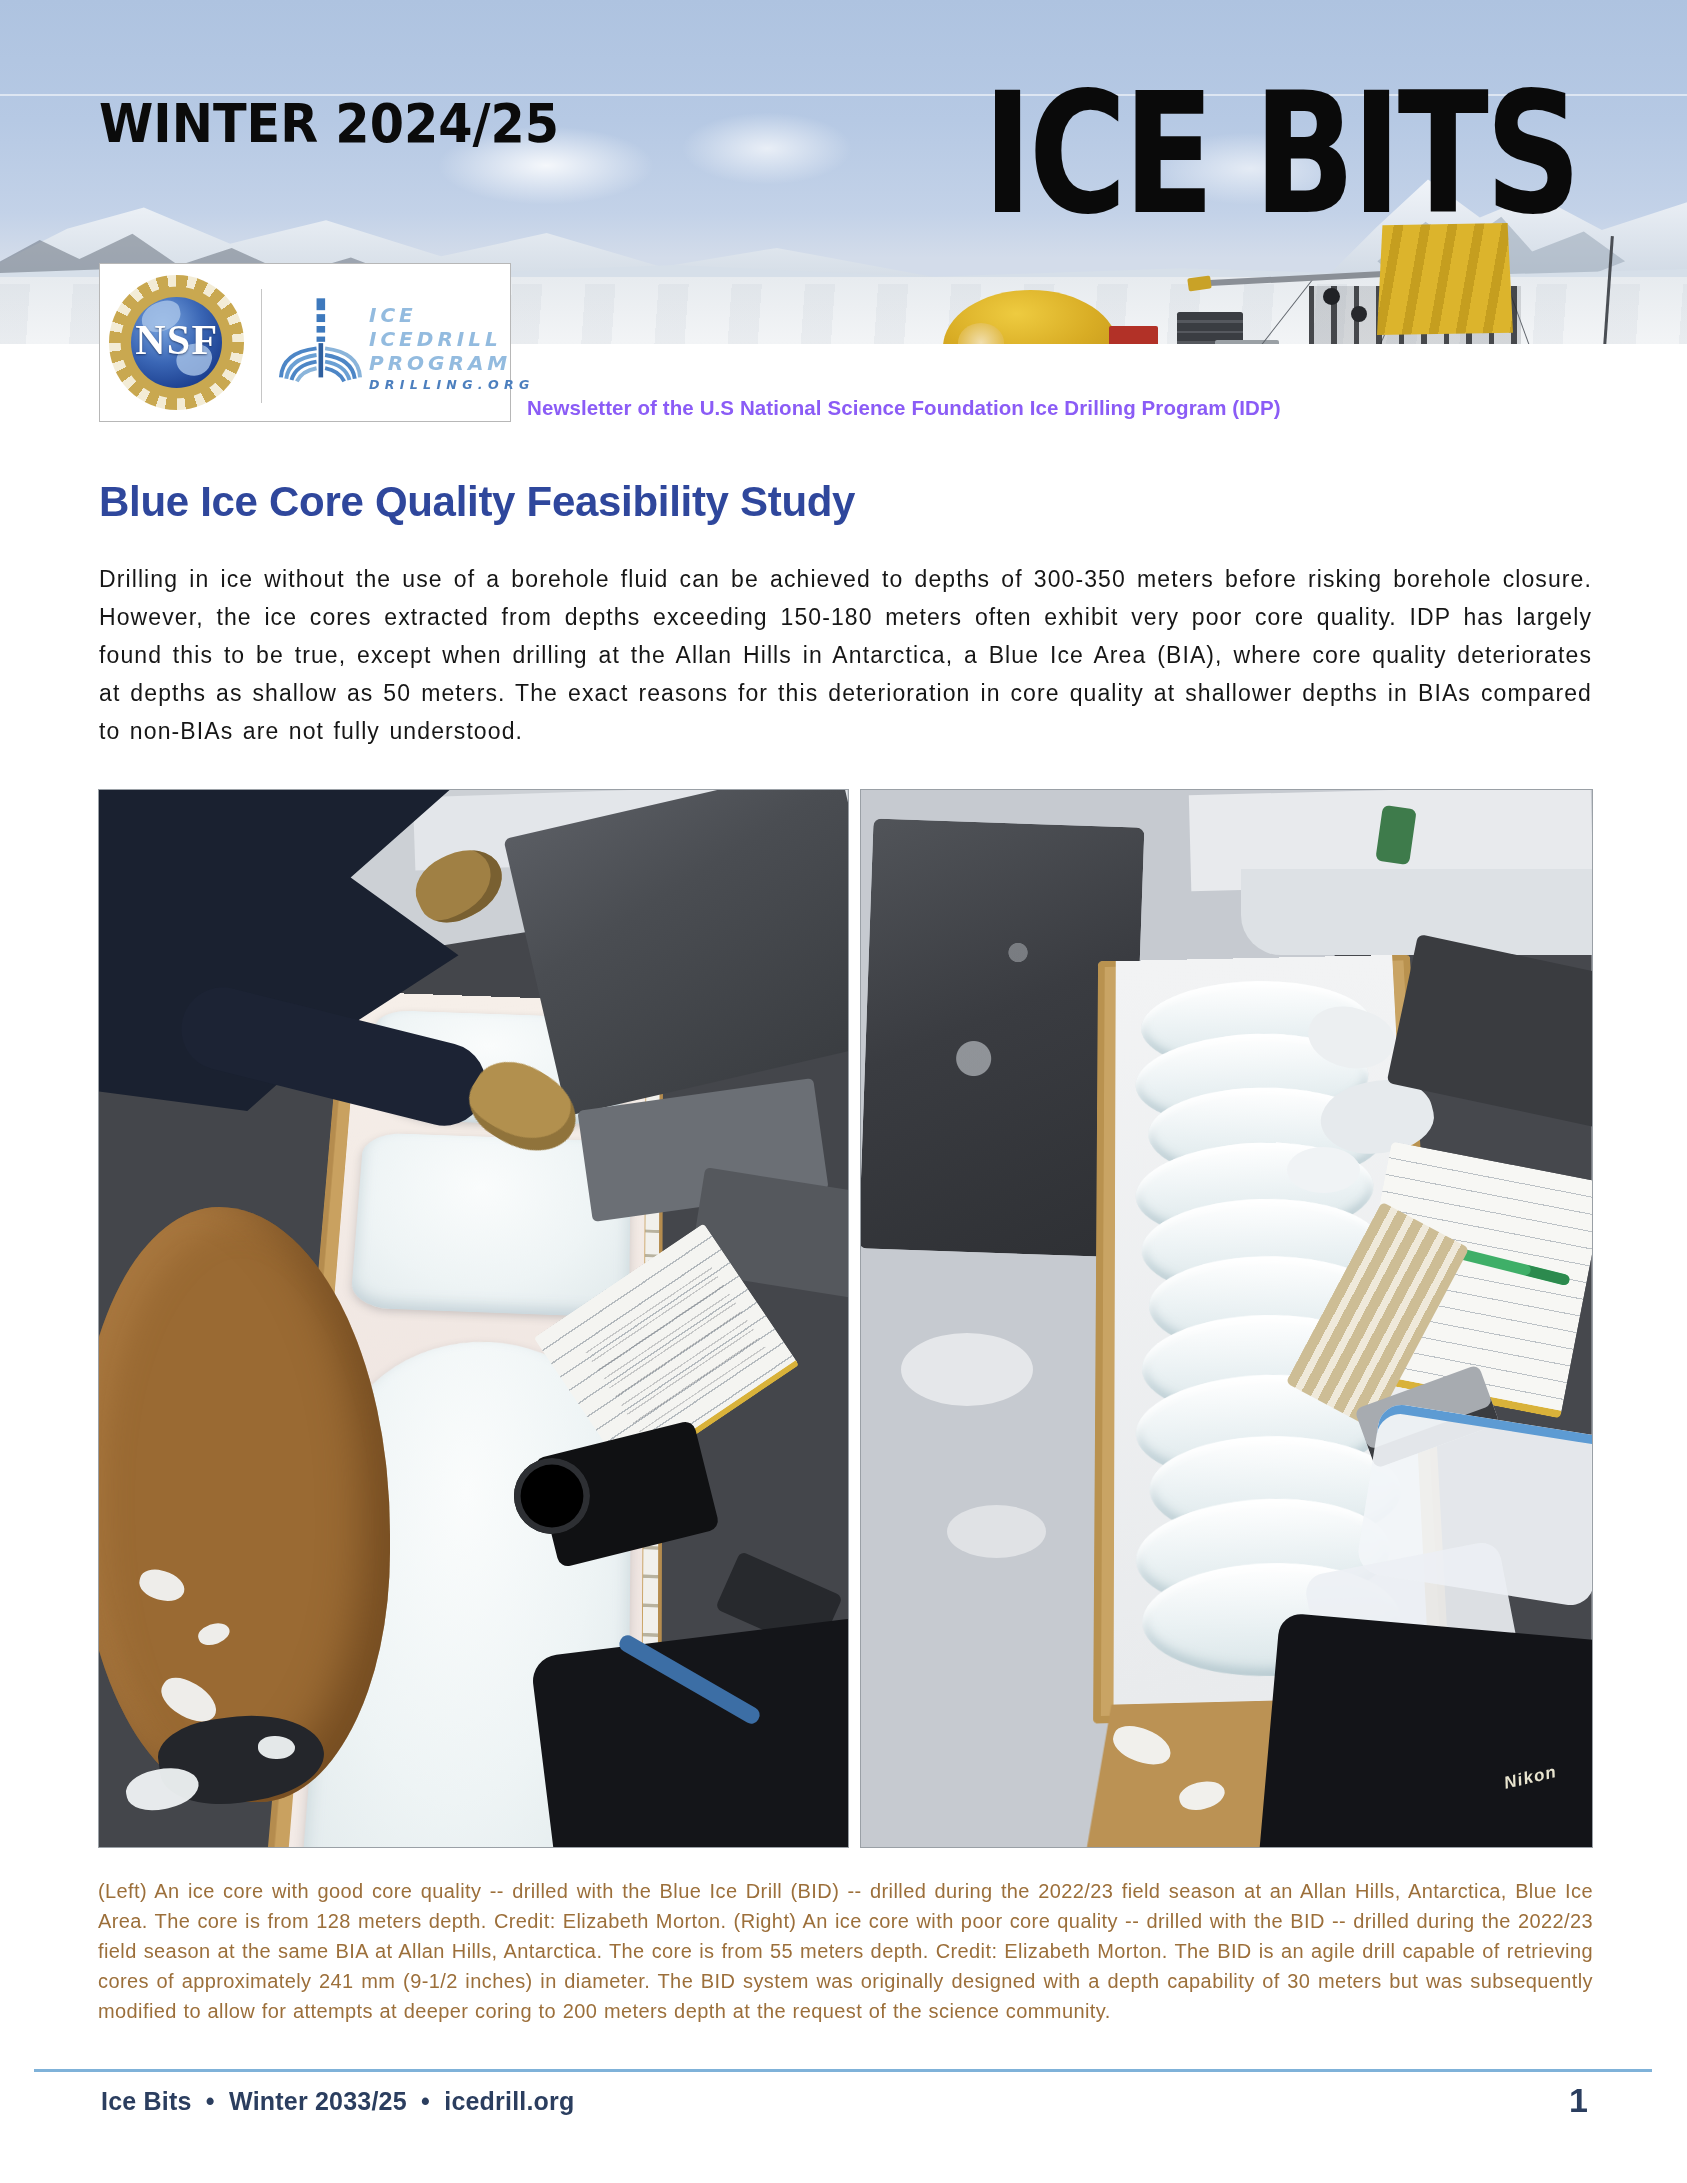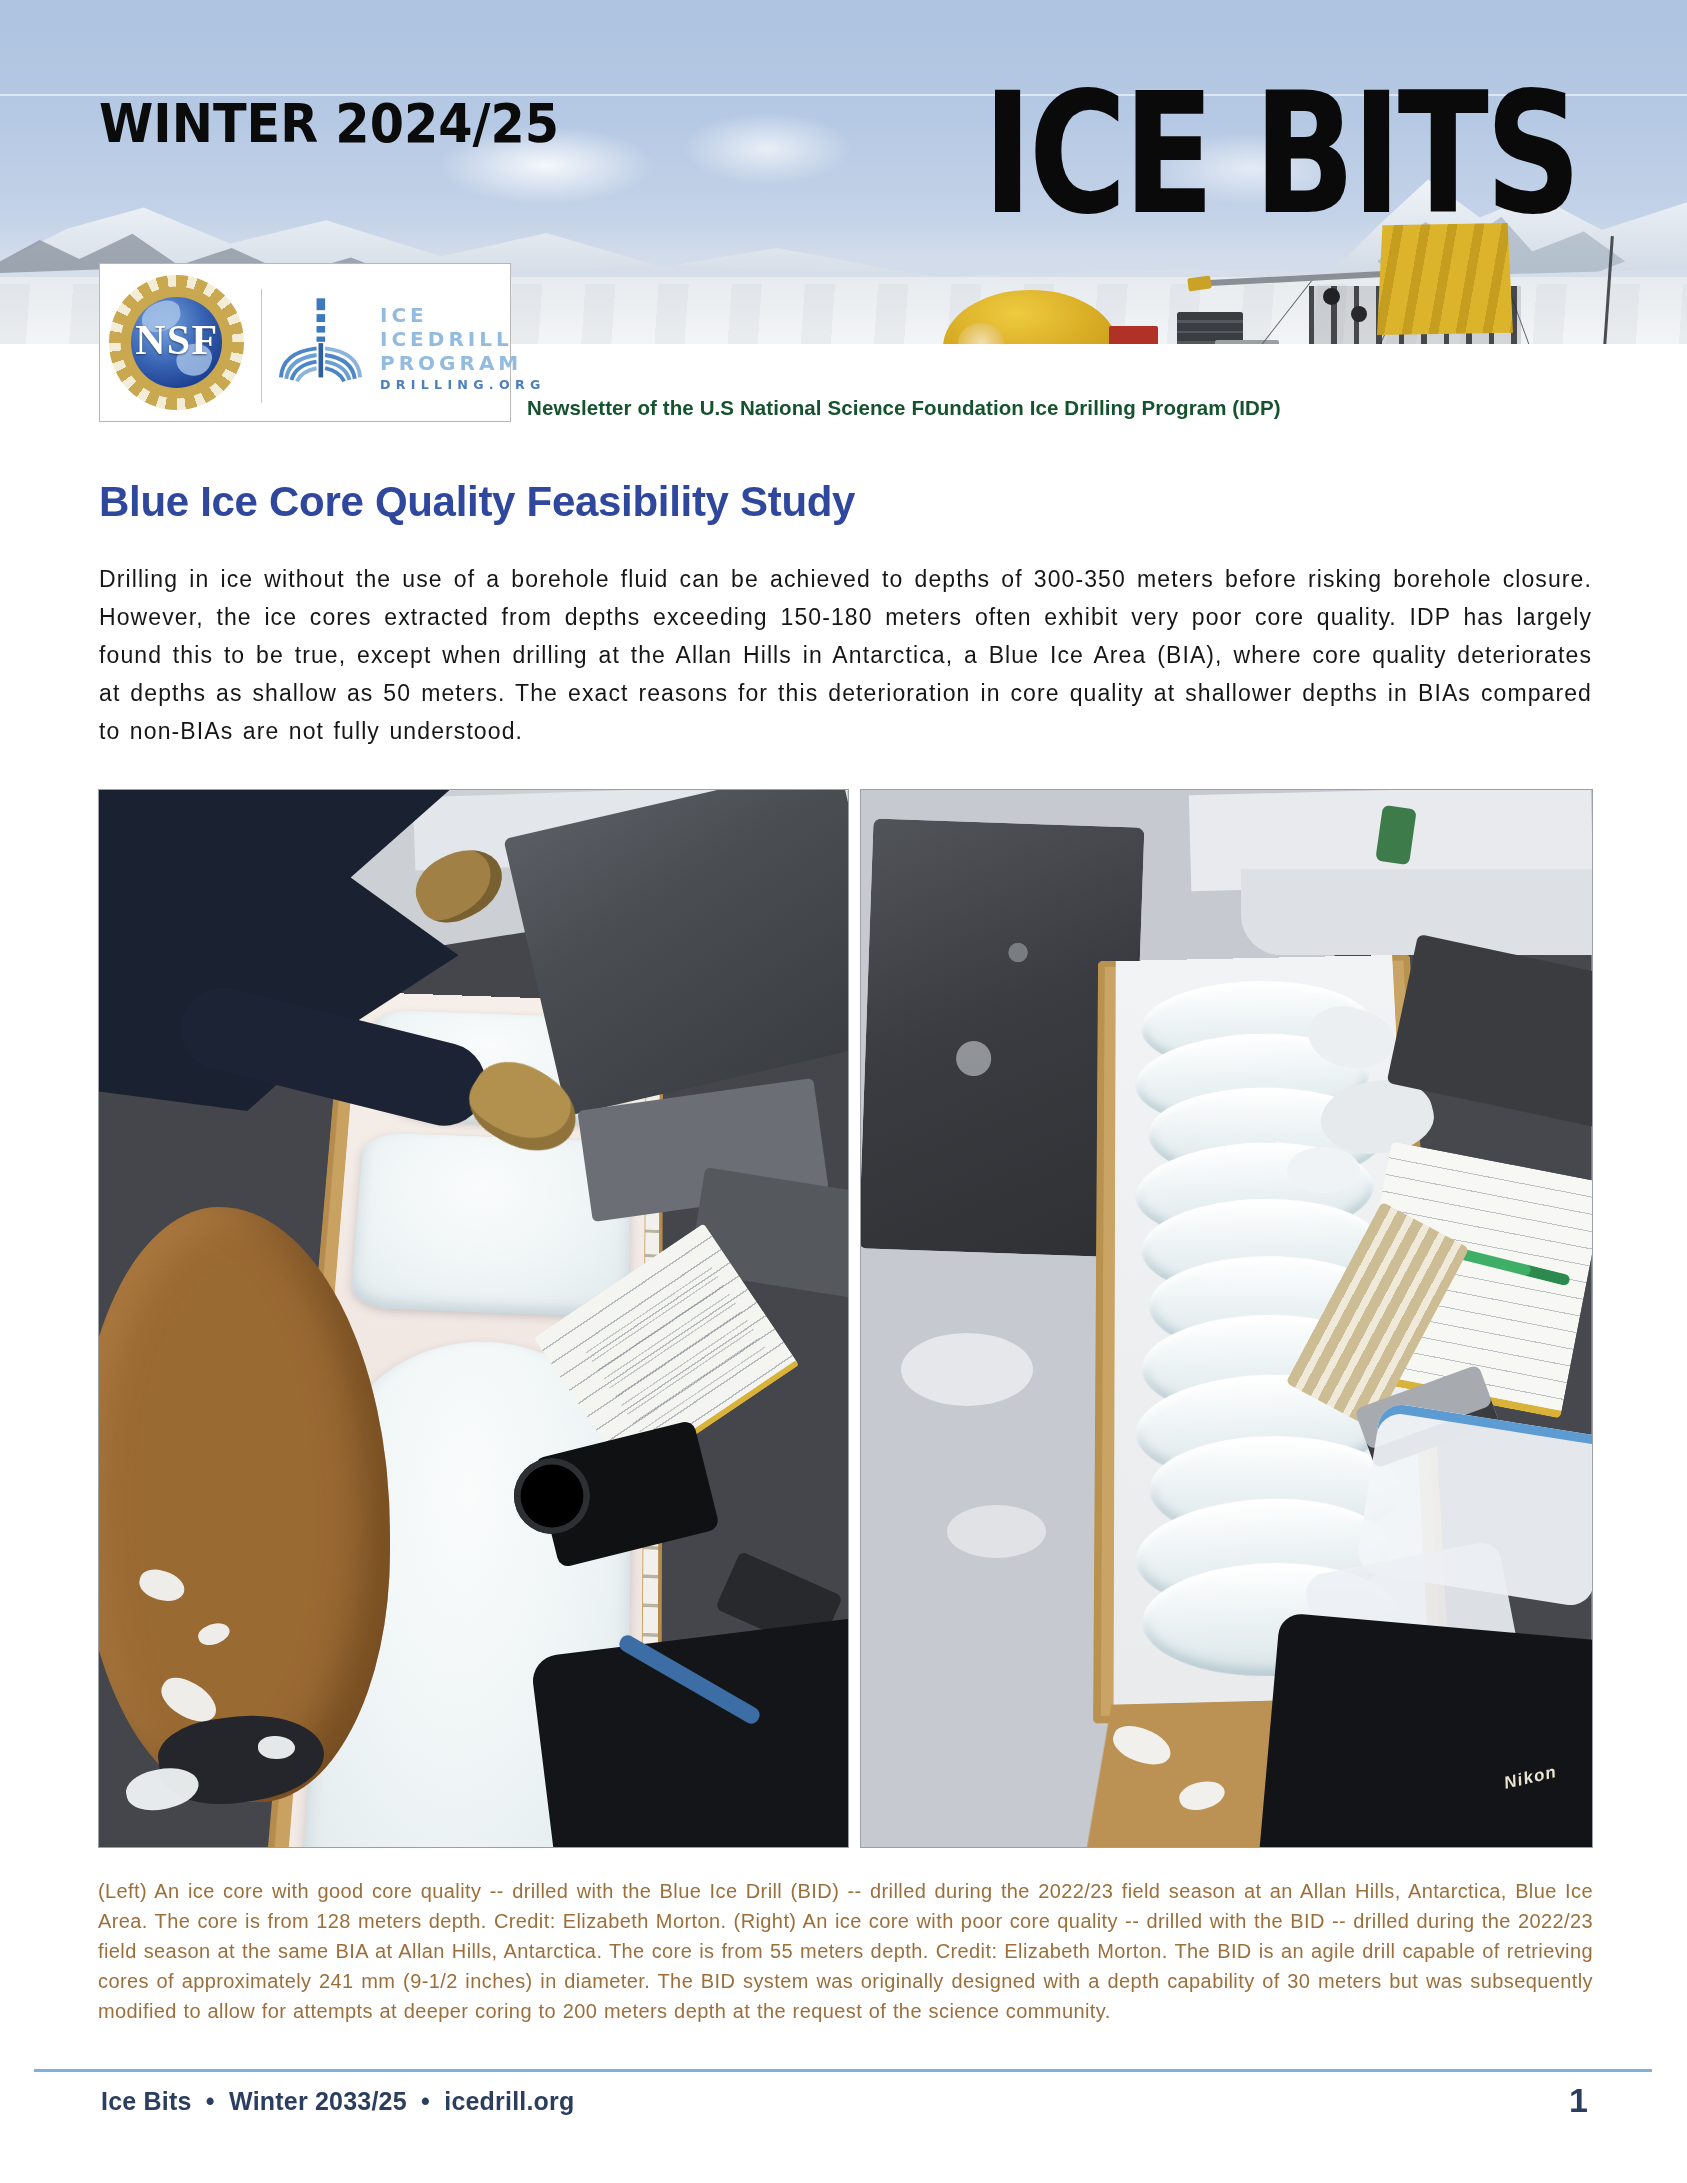--- a/index.html
+++ b/index.html
@@ -75,25 +75,25 @@
             background:radial-gradient(circle at 35% 30%,#7aa6e0 0%,#3a66b5 45%,#1c3f8f 78%,#132e6e 100%);
             overflow:hidden;}
   .land{position:absolute;background:#a9c4e8;opacity:.8;border-radius:60% 40% 55% 45%;}
   .land.l1{left:9.3px;top:5.3px;width:40px;height:29px;transform:rotate(-15deg);}
   .land.l2{left:46px;top:46px;width:34px;height:33px;transform:rotate(20deg);}
   .nsf-text{position:absolute;left:0;top:41px;width:100%;text-align:center;
             font-family:"Liberation Serif",serif;font-weight:700;font-size:42px;color:#ffffff;
             letter-spacing:1.3px;text-shadow:0 1.3px 2px rgba(10,25,60,.6);}
   .logo-divider{position:absolute;left:161px;top:24.5px;width:1.3px;height:114px;background:#c6c6c6;}
   .idp-icon{position:absolute;left:177px;top:33px;width:87px;height:87px;}
-  .idp-text{position:absolute;left:280px;top:41px;line-height:1;}
+  .idp-text{position:absolute;left:269px;top:41px;line-height:1;font-style:italic;}
   .idp-l{font-family:"DejaVu Sans",sans-serif;font-weight:700;color:#93bbdf;font-size:20px;letter-spacing:4px;margin-bottom:4px;}
   .idp-url{font-family:"DejaVu Sans",sans-serif;font-weight:700;color:#4c7fbe;font-size:12.6px;letter-spacing:5.3px;margin-top:6px;}
 
-  .subtitle{position:absolute;left:527px;top:396px;font-size:20.5px;font-weight:700;color:#14532d;letter-spacing:0.1px;}
+  .subtitle{position:absolute;left:527px;top:396px;font-size:20.5px;font-weight:700;color:#8b5cf6;letter-spacing:0.1px;}
 
   
   .headline{position:absolute;left:99px;top:478px;font-size:42px;font-weight:700;color:#2f479c;letter-spacing:-0.3px;}
   .body-text{position:absolute;left:99px;top:560px;width:1493px;font-size:23px;line-height:38px;
              color:#161616;text-align:justify;letter-spacing:1.1px;word-spacing:2px;}
 
   
   .figures{position:absolute;left:98px;top:789px;width:1495px;height:1059px;display:flex;gap:10.6px;}
   .photo{position:relative;height:1059px;overflow:hidden;border:0.7px solid #9aa0a6;box-sizing:border-box;}
   .photo-left{width:751px;background:#44464b;}

